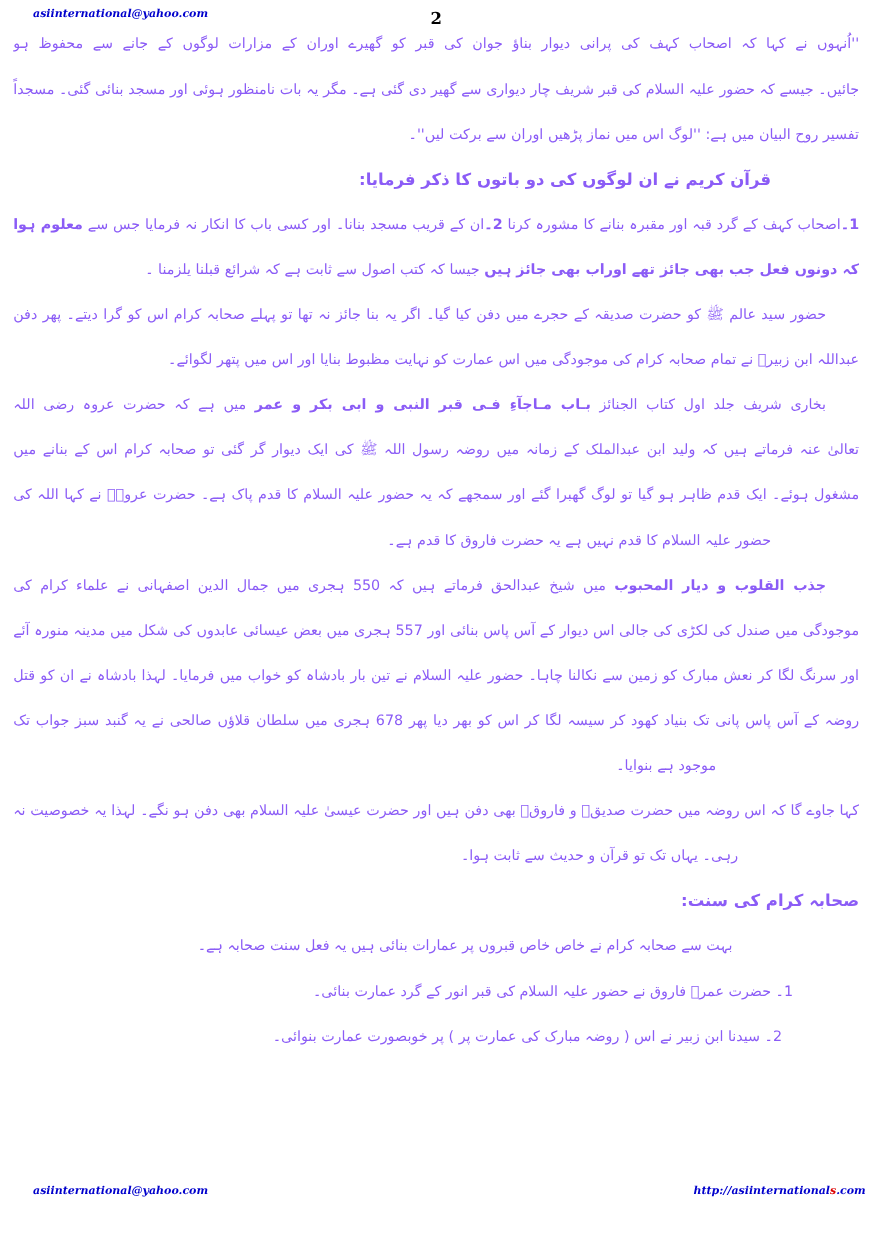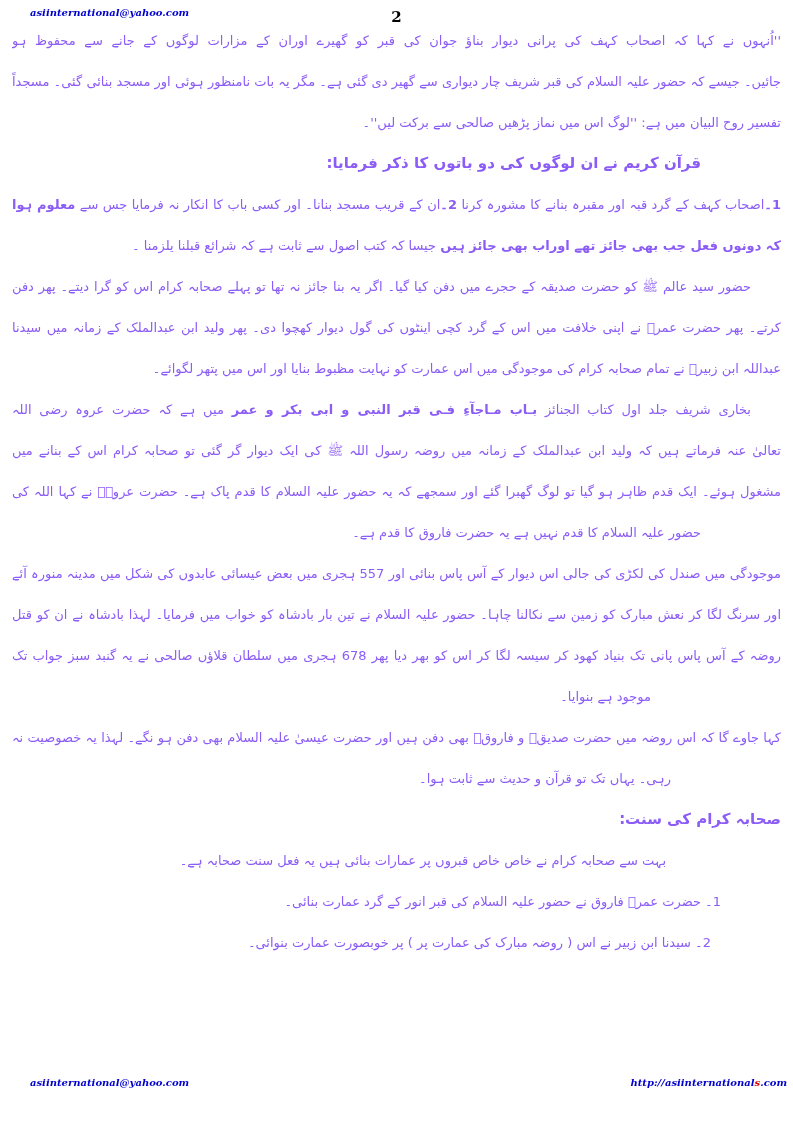--- a/index.html
+++ b/index.html
@@ -40,36 +40,36 @@
 
   <div class="hdr">
     <span class="weblink">asiinternational@yahoo.com</span>
     <span class="pageno">2</span>
   </div>
 
   <div class="doc" dir="rtl">
 
     <div class="ln just">''اُنہوں نے کہا کہ اصحاب کہف کی پرانی دیوار بناؤ جوان کی قبر کو گھیرے اوران کے مزارات لوگوں کے جانے سے محفوظ ہو</div>
     <div class="ln just">جائیں۔ جیسے کہ حضور علیہ السلام کی قبر شریف چار دیواری سے گھیر دی گئی ہے۔ مگر یہ بات نامنظور ہوئی اور مسجد بنائی گئی۔ مسجداً کی</div>
-    <div class="ln">تفسیر روح البیان میں ہے: ''لوگ اس میں نماز پڑھیں صالحی سے برکت لیں''۔</div>
+    <div class="ln">تفسیر روح البیان میں ہے: ''لوگ اس میں نماز پڑھیں اوران سے برکت لیں''۔</div>
 
     <div class="ln h pr80">قرآن کریم نے ان لوگوں کی دو باتوں کا ذکر فرمایا:</div>
 
     <div class="ln just"><span class="b">1۔</span><span>اصحاب کہف کے گرد قبہ اور مقبرہ بنانے کا مشورہ کرنا   </span><span class="b">2۔</span><span>ان کے قریب مسجد بنانا۔ اور کسی باب کا انکار نہ فرمایا جس سے </span><span class="b">معلوم ہوا</span></div>
     <div class="ln"><span class="b">کہ دونوں فعل جب بھی جائز تھے اوراب بھی جائز ہیں</span><span> جیسا کہ کتب اصول سے ثابت ہے کہ شرائع قبلنا یلزمنا ۔</span></div>
 
     <div class="ln just ind">حضور سید عالم ﷺ کو حضرت صدیقہ کے حجرے میں دفن کیا گیا۔ اگر یہ بنا جائز نہ تھا تو پہلے صحابہ کرام اس کو گرا دیتے۔ پھر دفن</div>
-    <div class="ln just">کرتے۔ پھر حضرت عمرؓ نے اپنی خلافت میں اس کے گرد کچی اینٹوں کی گول دیوار کھچوا دی۔ پھر ولید ابن عبدالملک کے زمانہ میں سیدنا</div>
     <div class="ln">عبداللہ ابن زبیرؓ نے تمام صحابہ کرام کی موجودگی میں اس عمارت کو نہایت مظبوط بنایا اور اس میں پتھر لگوائے۔</div>
 
     <div class="ln just ind"><span>بخاری شریف جلد اول کتاب الجنائز </span><span class="naskh">بـاب مـاجآءِ فـی قبر النبی و ابی بکر و عمر</span><span> میں ہے کہ حضرت عروہ رضی اللہ</span></div>
     <div class="ln just">تعالیٰ عنہ فرماتے ہیں کہ ولید ابن عبدالملک کے زمانہ میں روضہ رسول اللہ ﷺ کی ایک دیوار گر گئی تو صحابہ کرام اس کے بنانے میں</div>
     <div class="ln just">مشغول ہوئے۔ ایک قدم ظاہر ہو گیا تو لوگ گھبرا گئے اور سمجھے کہ یہ حضور علیہ السلام کا قدم پاک ہے۔ حضرت عروہؓ نے کہا اللہ کی قسم یہ</div>
     <div class="ln pr80">حضور علیہ السلام کا قدم نہیں ہے یہ حضرت فاروق کا قدم ہے۔</div>
 
+    <div class="ln just ind"><span class="naskh">جذب القلوب و دیار المحبوب</span><span> میں شیخ عبدالحق فرماتے ہیں کہ 550 ہجری میں جمال الدین اصفہانی نے علماء کرام کی</span></div>
     <div class="ln just">موجودگی میں صندل کی لکڑی کی جالی اس دیوار کے آس پاس بنائی اور 557 ہجری میں بعض عیسائی عابدوں کی شکل میں مدینہ منورہ آئے</div>
     <div class="ln just">اور سرنگ لگا کر نعش مبارک کو زمین سے نکالنا چاہا۔ حضور علیہ السلام نے تین بار بادشاہ کو خواب میں فرمایا۔ لہذا بادشاہ نے ان کو قتل کرایا اور</div>
     <div class="ln just">روضہ کے آس پاس پانی تک بنیاد کھود کر سیسہ لگا کر اس کو بھر دیا پھر 678 ہجری میں سلطان قلاؤں صالحی نے یہ گنبد سبز جواب تک</div>
     <div class="ln pr130">موجود ہے بنوایا۔</div>
 
     <div class="ln just">کہا جاوے گا کہ اس روضہ میں حضرت صدیقؓ و فاروقؓ بھی دفن ہیں اور حضرت عیسیٰ علیہ السلام بھی دفن ہو نگے۔ لہذا یہ خصوصیت نہ</div>
     <div class="ln pr110">رہی۔ یہاں تک تو قرآن و حدیث سے ثابت ہوا۔</div>
 
     <div class="ln h">صحابہ کرام کی سنت:</div>
 

